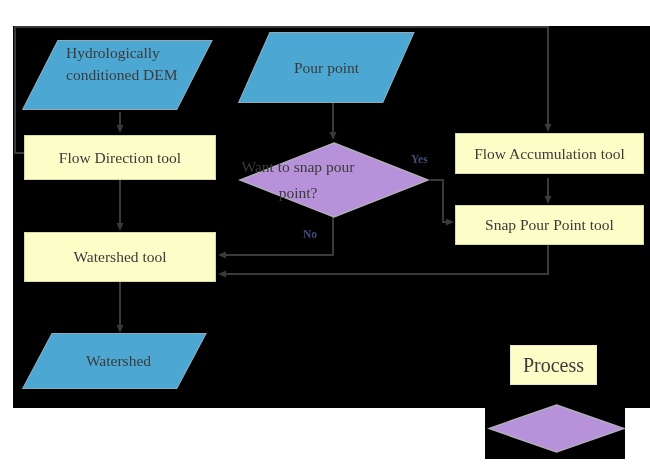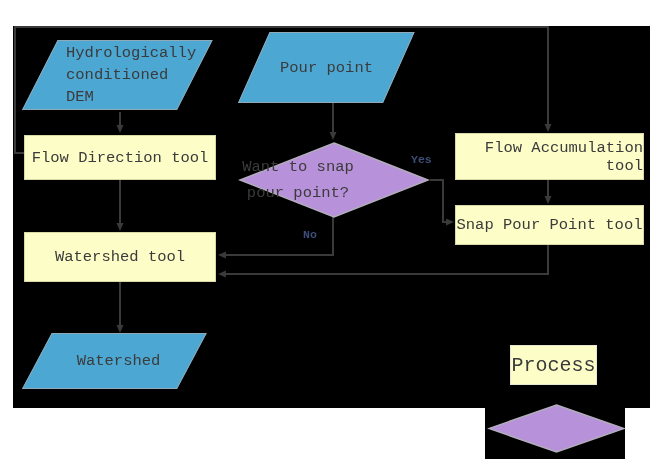--- a/index.html
+++ b/index.html
@@ -1,18 +1,18 @@
 <!DOCTYPE html>
 <html style="--c-data_fill: #4da7d3; --c-process_fill: #fdfdc8; --c-decision_fill: #b791d9; --c-connector: #3a3a3a; --c-background: #000000; --c-branch_label_text: #3d4e78;"><head>
 <meta charset="utf-8">
 <style>
   html,body{margin:0;padding:0;background:#fff;}
   .canvas{
     position:relative;width:650px;height:471px;background:#fff;overflow:hidden;
-    font-family:Liberation Mono, monospace;color:#3b3b3b;
+    font-family:Liberation Serif, serif;color:#3b3b3b;
   }
   .abs{position:absolute;}
   .bgrect{position:absolute;background:var(--c-background,#000);}
   
   .node{position:absolute;}
   .proc{
     background:var(--c-process_fill,#fdfdc8);
     border:1px solid #d9d9a8;
     display:flex;align-items:center;justify-content:center;
     box-sizing:border-box;text-align:center;
@@ -75,21 +75,21 @@
 
   <div class="node" style="left:238px;top:32px;width:145px;height:71px;--sk:-24deg;--tx:16px;">
     <div class="para-bg"></div>
     <div class="para-label node-text">Pour point</div>
   </div>
 
   <div class="node proc node-text" style="left:24px;top:135px;width:192px;height:45px;">
     <span>Flow Direction tool</span>
   </div>
 
-  <div class="node proc node-text" style="left:455px;top:133px;width:189px;height:47px;text-align:right;">
+  <div class="node proc node-text" style="left:455px;top:133px;width:189px;height:41px;text-align:right;">
     <span>Flow Accumulation tool</span>
   </div>
 
   <svg class="abs dshape" style="left:238px;top:142px;" width="192" height="76" viewBox="0 0 192 76">
     <polygon points="96,1 190,38 96,75 2,38" style="fill:var(--c-decision_fill,#b791d9);stroke:#b2aebc;stroke-width:1.5;"></polygon>
   </svg>
   <div class="diamond-label node-text" style="left:238px;top:142px;width:192px;height:76px;">
     <span style="width:120px;">Want to snap pour point?</span>
   </div>
 

